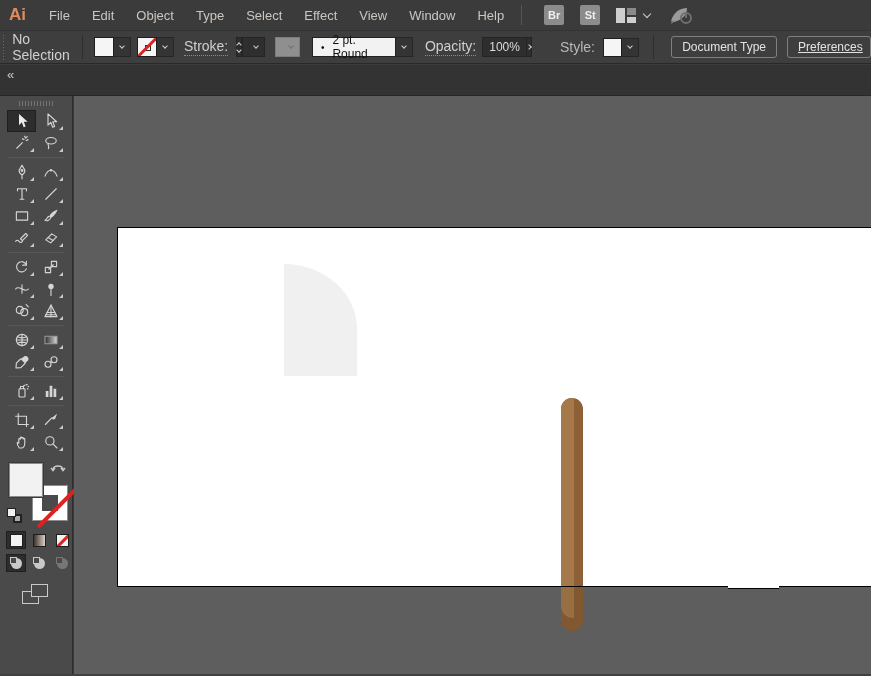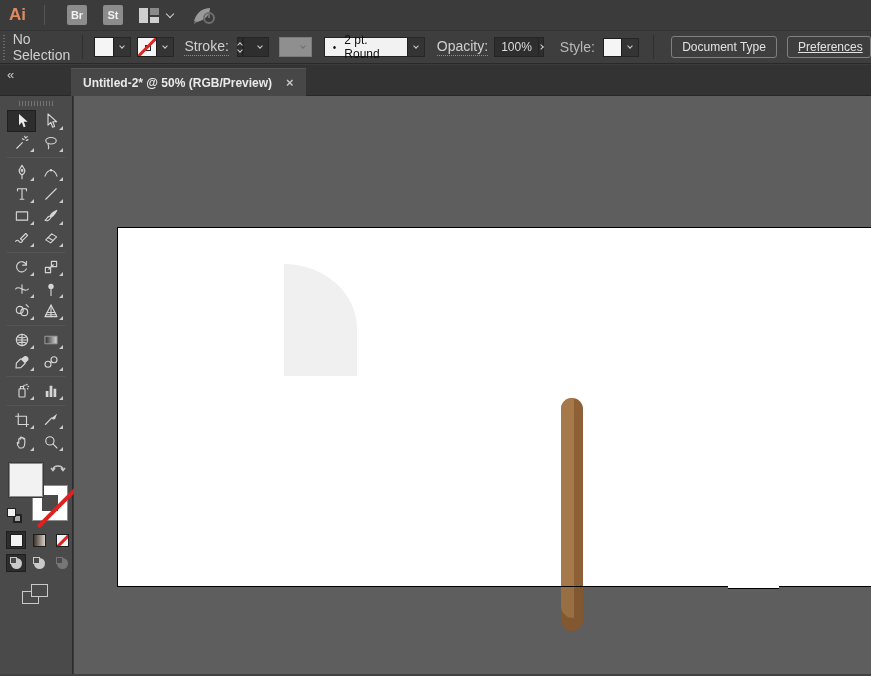--- a/index.html
+++ b/index.html
@@ -130,20 +130,31 @@
   .stick .shade { position:absolute; left:0; right:0; top:188px; bottom:0; background:rgba(40,24,8,.10); }
   .white-notch { position:absolute; left:654px; top:485px; width:51px; height:8px; background:#fff;
     border-bottom:1px solid #000; z-index:4; }
   .window-bottom { position:absolute; left:0; right:0; bottom:0; height:2px; background:#414141; z-index:5; }
 </style>
 </head>
 <body>
 
 <div class="menu-bar">
   <span class="logo">Ai</span>
+  <div id="menu-items" style="display:flex;">
+      <span class="menu-item">File</span>
+      <span class="menu-item">Edit</span>
+      <span class="menu-item">Object</span>
+      <span class="menu-item">Type</span>
+      <span class="menu-item">Select</span>
+      <span class="menu-item">Effect</span>
+      <span class="menu-item">View</span>
+      <span class="menu-item">Window</span>
+      <span class="menu-item">Help</span>
+    </div>
   <div class="mb-divider"></div>
   <div class="sq-btn">Br</div>
   <div class="sq-btn" style="margin-left:16px;">St</div>
   <div class="ws-icon">
     <div class="a"></div>
       <div class="b"></div>
       <div class="c"></div>
   </div>
   <span class="chev menu-chev"></span>
   <svg class="rocket" width="26" height="20" viewBox="0 0 26 20">
@@ -196,39 +207,35 @@
         <span class="chev sm"></span>
       </div>
   </div>
 
   <span class="cb-label link" style="margin-left:12px;">Opacity:</span>
   <div class="well" style="width:50px; margin-left:6px;">100%</div>
   <div class="arrow-btn">
       <span class="chev sm right"></span>
     </div>
 
-  <span class="cb-label" style="margin-left:16px; color:#b9b9b9;">Style:</span>
+  <span class="cb-label" style="margin-left:28px; color:#b9b9b9;">Style:</span>
   <div class="swatch-combo" style="margin-left:8px;">
     <div class="swatch" style="width:19px;height:19px;"></div>
     <div class="chev-btn" style="height:19px;">
         <span class="chev sm"></span>
       </div>
   </div>
 
   <div class="cb-divider" style="margin:0 8px;"></div>
   <button class="push-btn" style="background:transparent;">Document Type</button>
   <button class="push-btn" style="background:transparent; min-width:84px;text-decoration:underline;">Preferences</button>
 </div>
 
 <div class="tab-bar">
   <span class="collapse">«</span>
-  <div class="doc-tab">
-    <span class="title">Untitled-2* @ 50% (RGB/Preview)</span>
-    <span class="close">×</span>
-  </div>
 </div>
 
 <div class="tools-panel">
   <div class="grip-h"></div>
   <div class="tool-grid" id="tool-grid">
       <div class="tool-group">
         <div class="tool active">
           <svg width="18" height="18" viewBox="0 0 24 24" fill="none" stroke="#d6d6d6" stroke-width="1.5" stroke-linecap="round" stroke-linejoin="round">
             <path d="M8 2.5 L8 17.5 L11.8 13.8 L14.2 20.3 L16.8 19.3 L14.4 13 L19.5 13 Z" fill="#ececec" stroke="none"></path>
           </svg>

